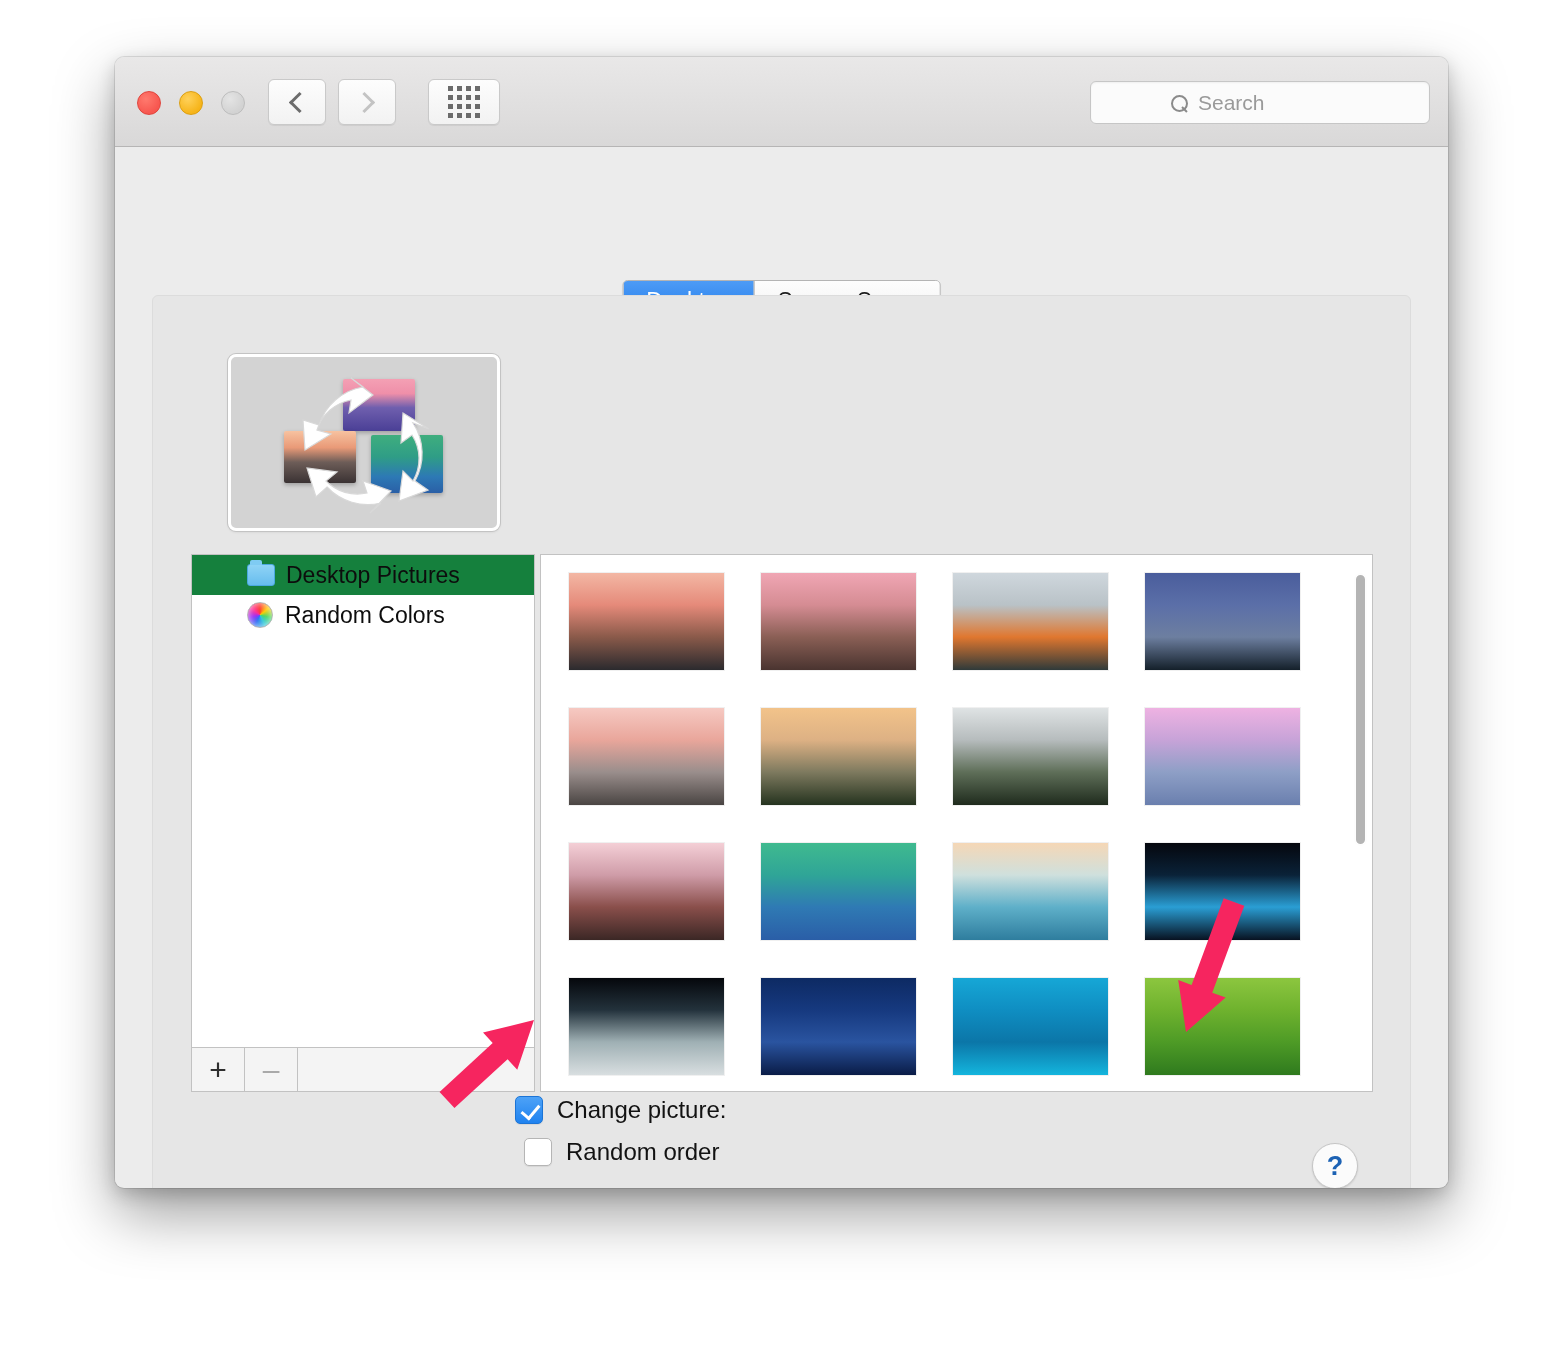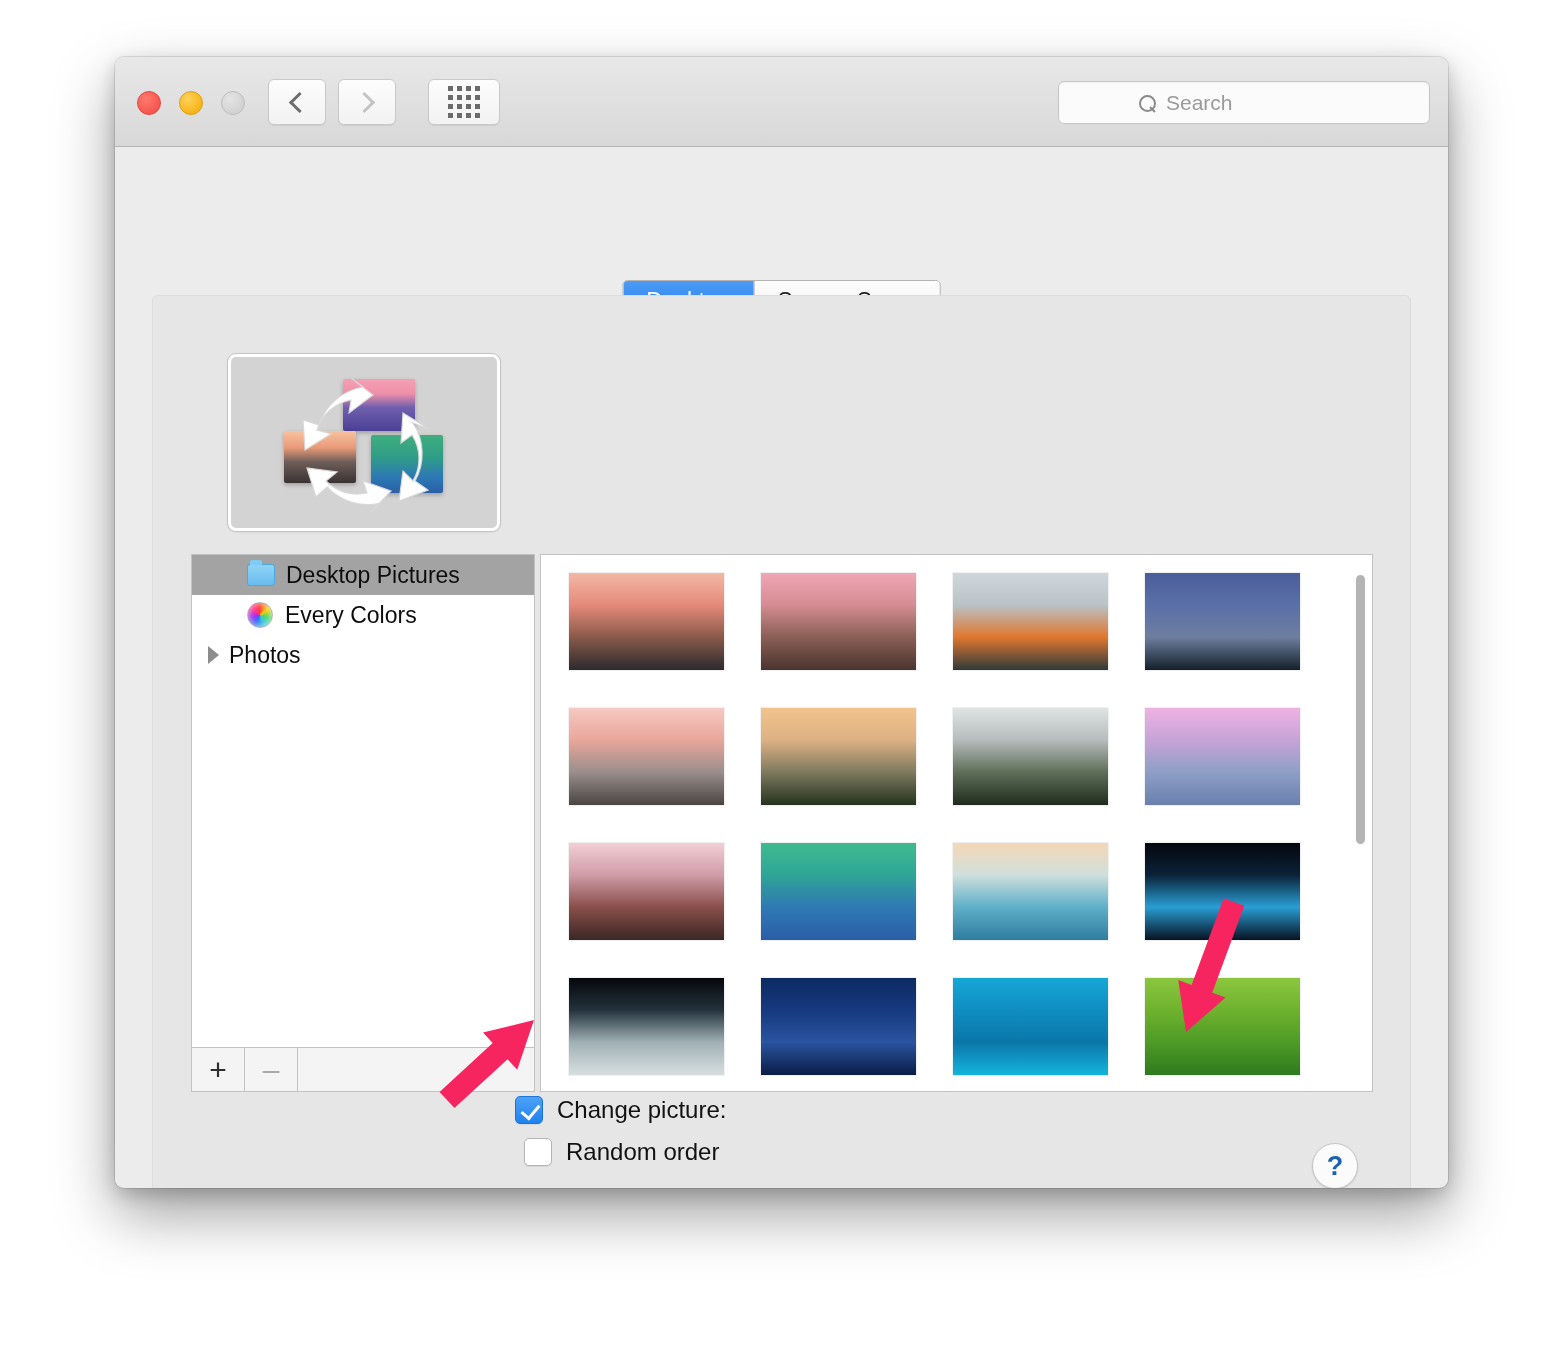--- a/index.html
+++ b/index.html
@@ -49,21 +49,21 @@
   .chev.right { transform: rotate(-135deg); margin-right: 5px; border-left-color: #c3c3c3; border-bottom-color: #c3c3c3; }
   .griddots { display: grid; grid-template-columns: repeat(4, 5px); grid-template-rows: repeat(4, 5px); gap: 4px; }
   .griddots i { display: block; width: 5px; height: 5px; background: #6b6b6b; }
 
   .wintitle {
     position: absolute; left: 0; right: 0; top: 30px;
     text-align: center; font-size: 25px; color: #4a4a4a; letter-spacing: .1px;
   }
   .searchbox {
     position: absolute; right: 18px; top: 24px;
-    width: 372px; height: 43px; border-radius: 6px;
+    width: 340px; height: 43px; border-radius: 6px;
     background: #fbfbfb; border: 1px solid #c6c6c6;
     display: flex; align-items: center; gap: 11px; padding-left: 80px;
     box-shadow: inset 0 1px 2px rgba(0,0,0,0.05);
   }
   .searchbox .mag { position: relative; width: 16px; height: 16px; flex: 0 0 auto; }
   .searchbox .mag::before {
     content: ""; position: absolute; left: 0; top: 0; width: 13px; height: 13px;
     border: 2px solid #8b8b8b; border-radius: 50%;
   }
   .searchbox .mag::after {
@@ -113,21 +113,21 @@
   .pv3 { left: 140px; top: 78px; width: 72px; height: 58px;
          background: linear-gradient(to bottom, #3fae7e 0%, #2f9d86 38%, #2d79b5 72%, #2a5fa6 100%); }
   .pv-arrows { position: absolute; left: 0; top: 0; width: 272px; height: 177px; }
 
   
   .sourcelist {
     position: absolute; left: 38px; top: 258px; width: 344px; height: 494px;
     background: #ffffff; border: 1px solid #c2c2c2;
   }
   .srow { display: flex; align-items: center; height: 40px; font-size: 23px; color: #0d0d0d; }
-  .srow.sel { background: #a3a3a3; }
+  .srow.sel { background: #15803d; }
   .disc {
     width: 0; height: 0; margin-left: 16px; margin-right: 10px;
     border-left: 9px solid transparent; border-right: 9px solid transparent;
     border-top: 11px solid #8c8c8c;
   }
   .disc.closed {
     border-top: 9px solid transparent; border-bottom: 9px solid transparent;
     border-left: 11px solid #8c8c8c; border-right: 0;
   }
   .ind { width: 55px; flex: 0 0 auto; }
@@ -307,25 +307,21 @@
 
         <div class="sourcelist">
           <div class="srow sel">
             <span class="ind"></span>
             <span class="folder"></span>
             <span>Desktop Pictures</span>
           </div>
           <div class="srow">
             <span class="ind"></span>
             <span class="colorwheel"></span>
-            <span>Every Colors</span>
-          </div>
-          <div class="srow">
-            <span class="disc closed"></span>
-            <span>Photos</span>
+            <span>Random Colors</span>
           </div>
         </div>
 
         <div class="listfooter">
           <div class="lfbtn">+</div>
           <div class="lfbtn dis">–</div>
           <div class="lfspace"></div>
         </div>
 
         <div class="gridpane">

